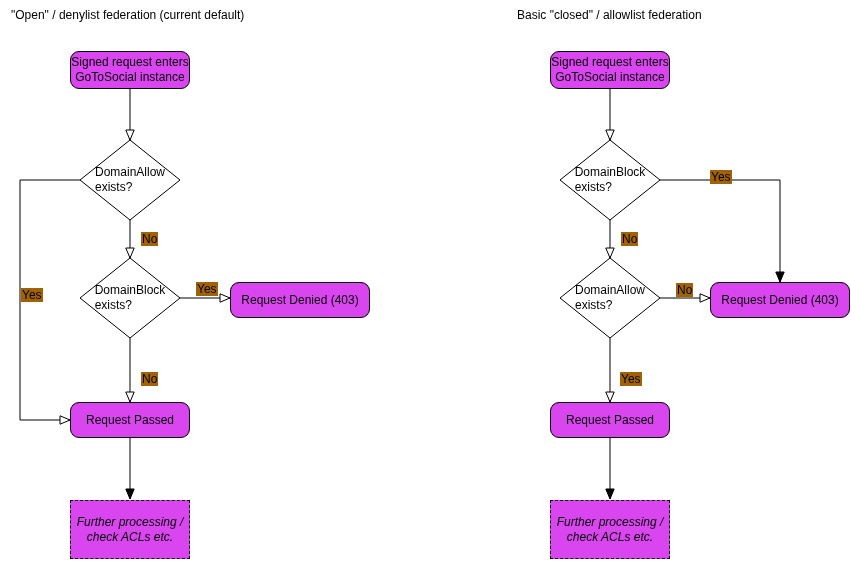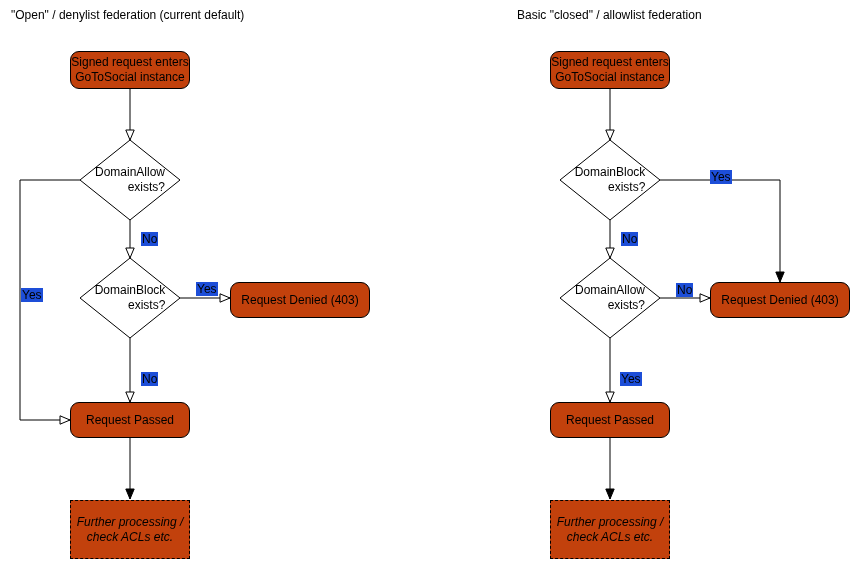--- a/index.html
+++ b/index.html
@@ -25,44 +25,44 @@
     height: 561px;
   }
   .chart-title {
     position: absolute;
     white-space: pre;
     line-height: 15px;
   }
   .node {
     position: absolute;
     box-sizing: border-box;
-    background: #c2410c;
+    background: #d946ef;
     border: 1px solid #000000;
     display: flex;
     align-items: center;
     justify-content: center;
     text-align: center;
     white-space: pre-line;
     line-height: 15px;
   }
   .node.rounded { border-radius: 9px; }
   .node.dashed  { border-style: dashed; border-radius: 0; font-style: italic; }
   .diamond-label {
     position: absolute;
     display: flex;
     align-items: center;
     justify-content: center;
-    text-align: right;
+    text-align: left;
     white-space: pre-line;
     line-height: 15px;
     pointer-events: none;
   }
   .edge-label {
     position: absolute;
-    background: #1d4ed8;
+    background: #a16207;
     line-height: 14px;
     padding: 0 1px;
   }
 </style>
 </head>
 <body>
 
 <div id="canvas">
 
   <svg id="wires" viewBox="0 0 851 561" xmlns="http://www.w3.org/2000/svg">

